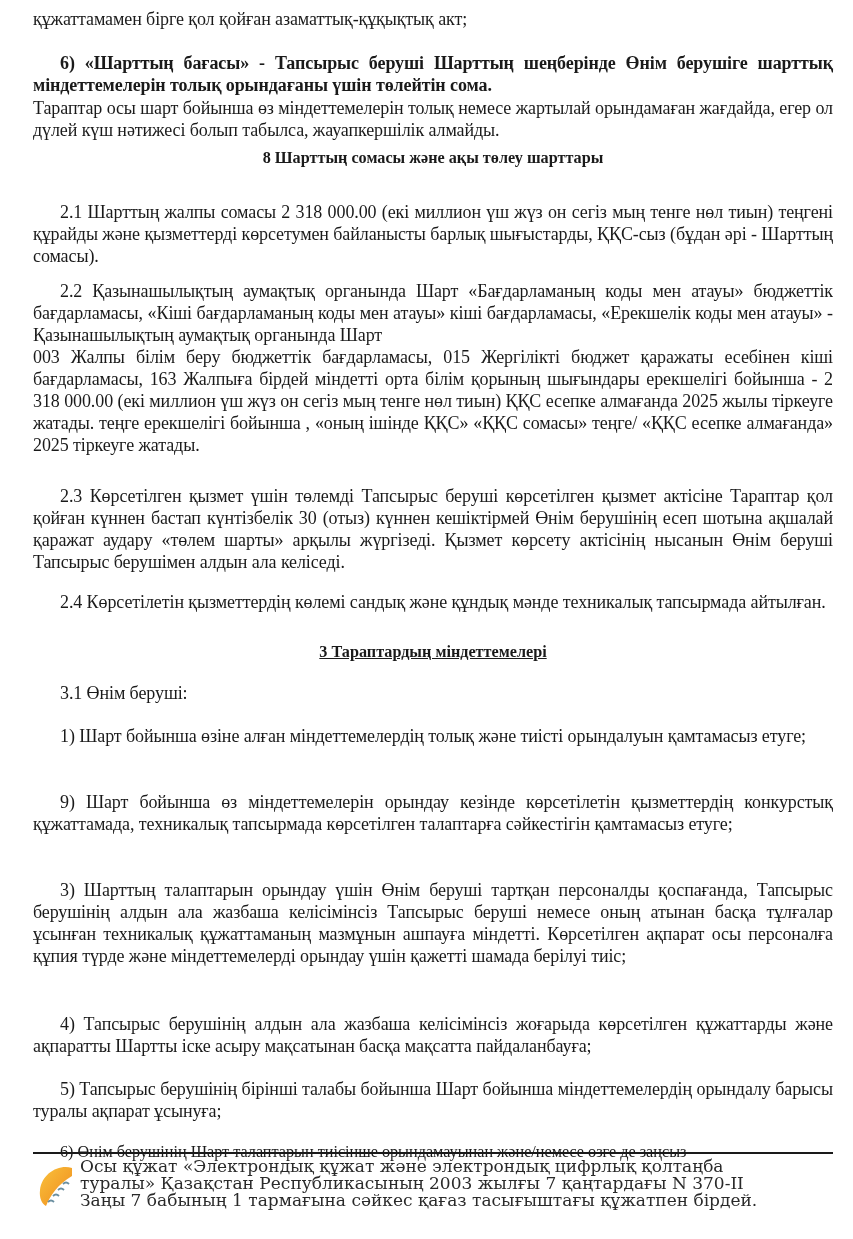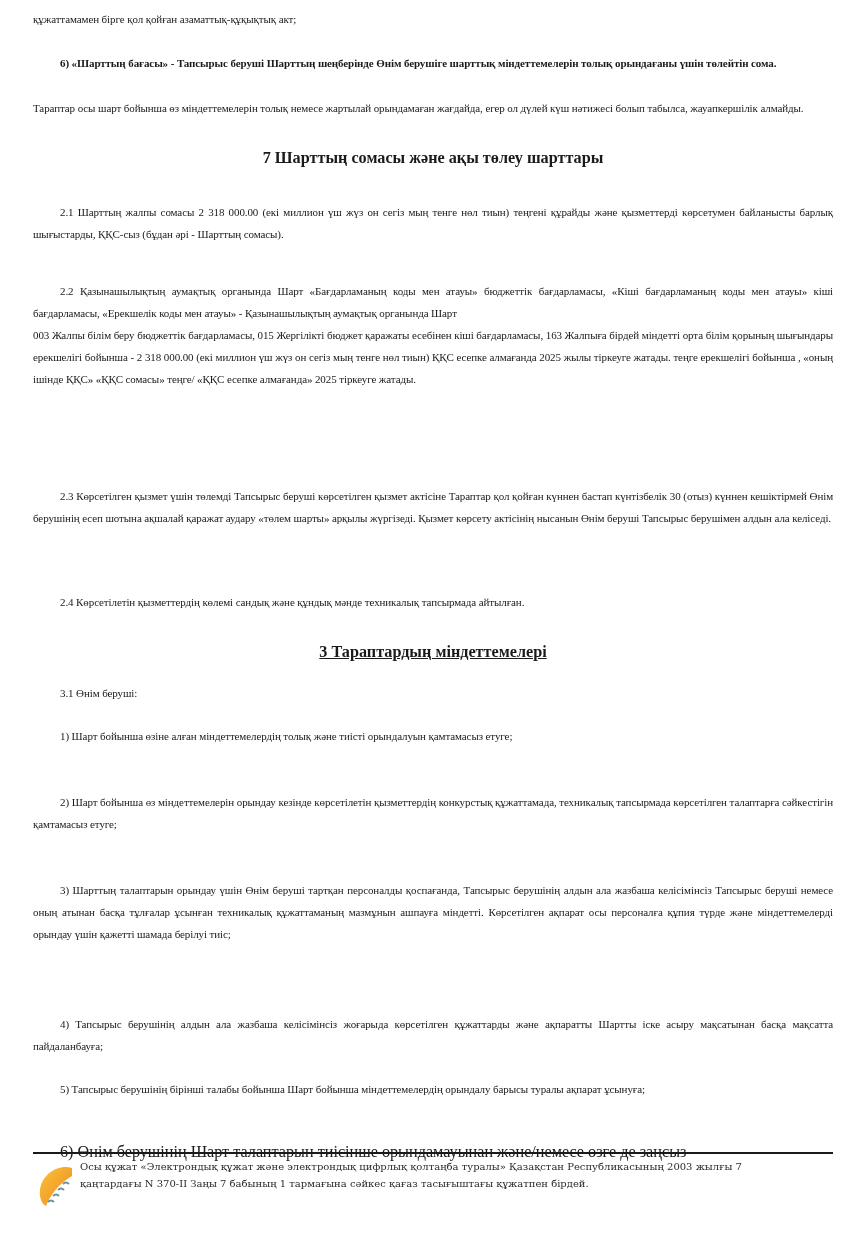--- a/index.html
+++ b/index.html
@@ -18,21 +18,21 @@
   .page {
     position: absolute;
     left: 33px;
     top: 0;
     width: 800px;
   }
   .p {
     position: absolute;
     left: 0;
     width: 800px;
-    font-size: 11px;
+    font-size: 18px;
     line-height: 22px;
     text-align: justify;
     text-align-last: left;
     letter-spacing: -0.1px;
   }
   .p.indent { text-indent: 27px; }
   .p b { font-weight: normal; }
   .heading {
     position: absolute;
     left: 0;
@@ -73,56 +73,56 @@
     top: 4px;
     width: 40px;
     height: 46px;
   }
   .footer-text {
     position: absolute;
     left: 44px;
     top: 0;
     width: 700px;
     font-family: "DejaVu Serif", "Liberation Serif", serif;
-    font-size: 10px;
+    font-size: 17px;
     line-height: 17px;
     color: #2a2a2a;
   }
 </style>
 </head>
 <body>
 
 <div class="page">
 
   <div class="p" style="top:8px;">құжаттамамен бірге қол қойған азаматтық-құқықтық акт;</div>
 
   <div class="p indent" style="top:52px;font-weight:bold;">6) «Шарттың бағасы» - Тапсырыс беруші Шарттың шеңберінде Өнім берушіге шарттық міндеттемелерін толық орындағаны үшін төлейтін сома.</div>
 
   <div class="p" style="top:97px;">Тараптар осы шарт бойынша өз міндеттемелерін толық немесе жартылай орындамаған жағдайда, егер ол дүлей күш нәтижесі болып табылса, жауапкершілік алмайды.</div>
 
-  <div class="heading" style="top:147px;">7 Шарттың сомасы және ақы төлеу шарттары</div>
+  <div class="heading" style="top:147px;">8 Шарттың сомасы және ақы төлеу шарттары</div>
 
   <div class="p indent" style="top:201px;">2.1 Шарттың жалпы сомасы 2 318 000.00 (екі миллион үш жүз он сегіз мың тенге нөл тиын) теңгені құрайды және қызметтерді көрсетумен байланысты барлық шығыстарды, ҚҚС-сыз (бұдан әрі - Шарттың сомасы).</div>
 
   <div class="p indent" style="top:280px;">
     <span>2.2 Қазынашылықтың аумақтық органында Шарт «Бағдарламаның коды мен атауы» бюджеттік бағдарламасы, «Кіші бағдарламаның коды мен атауы» кіші бағдарламасы, «Ерекшелік коды мен атауы» - Қазынашылықтың аумақтық органында Шарт</span><br>
     <b>003</b><span> Жалпы білім беру бюджеттік бағдарламасы, </span><b>015</b><span> Жергілікті бюджет қаражаты есебінен кіші бағдарламасы, </span><b>163</b><span> Жалпыға бірдей міндетті орта білім қорының шығындары ерекшелігі бойынша - 2 318 000.00 (екі миллион үш жүз он сегіз мың тенге нөл тиын) ҚҚС есепке алмағанда 2025 жылы тіркеуге жатады. теңге ерекшелігі бойынша , «оның ішінде ҚҚС» «ҚҚС сомасы» теңге/ «ҚҚС есепке алмағанда» 2025 тіркеуге жатады.</span>
   </div>
 
   <div class="p indent" style="top:485px;">2.3 Көрсетілген қызмет үшін төлемді Тапсырыс беруші көрсетілген қызмет актісіне Тараптар қол қойған күннен бастап күнтізбелік 30 (отыз) күннен кешіктірмей Өнім берушінің есеп шотына ақшалай қаражат аудару «төлем шарты» арқылы жүргізеді. Қызмет көрсету актісінің нысанын Өнім беруші Тапсырыс берушімен алдын ала келіседі.</div>
 
   <div class="p indent" style="top:591px;">2.4 Көрсетілетін қызметтердің көлемі сандық және құндық мәнде техникалық тапсырмада айтылған.</div>
 
   <div class="heading" style="top:641px;text-decoration:underline;">3 Тараптардың міндеттемелері</div>
 
   <div class="p indent" style="top:682px;">3.1 Өнім беруші:</div>
 
   <div class="p indent" style="top:725px;">1) Шарт бойынша өзіне алған міндеттемелердің толық және тиісті орындалуын қамтамасыз етуге;</div>
 
-  <div class="p indent" style="top:791px;">2) Шарт бойынша өз міндеттемелерін орындау кезінде көрсетілетін қызметтердің конкурстық құжаттамада, техникалық тапсырмада көрсетілген талаптарға сәйкестігін қамтамасыз етуге;</div>
+  <div class="p indent" style="top:791px;">9) Шарт бойынша өз міндеттемелерін орындау кезінде көрсетілетін қызметтердің конкурстық құжаттамада, техникалық тапсырмада көрсетілген талаптарға сәйкестігін қамтамасыз етуге;</div>
 
   <div class="p indent" style="top:879px;">3) Шарттың талаптарын орындау үшін Өнім беруші тартқан персоналды қоспағанда, Тапсырыс берушінің алдын ала жазбаша келісімінсіз Тапсырыс беруші немесе оның атынан басқа тұлғалар ұсынған техникалық құжаттаманың мазмұнын ашпауға міндетті. Көрсетілген ақпарат осы персоналға құпия түрде және міндеттемелерді орындау үшін қажетті шамада берілуі тиіс;</div>
 
   <div class="p indent" style="top:1013px;">4) Тапсырыс берушінің алдын ала жазбаша келісімінсіз жоғарыда көрсетілген құжаттарды және ақпаратты Шартты іске асыру мақсатынан басқа мақсатта пайдаланбауға;</div>
 
   <div class="p indent" style="top:1078px;">5) Тапсырыс берушінің бірінші талабы бойынша Шарт бойынша міндеттемелердің орындалу барысы туралы ақпарат ұсынуға;</div>
 
   <div class="struck" style="top:1141px;">6) Өнім берушінің Шарт талаптарын тиісінше орындамауынан және/немесе өзге де заңсыз</div>
 </div>
 

